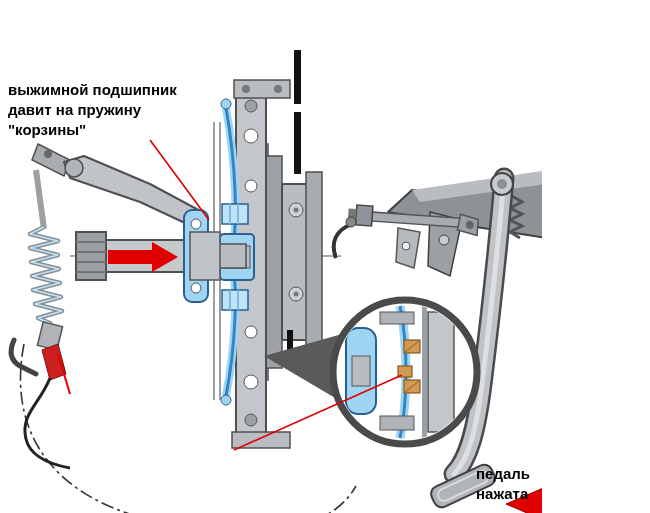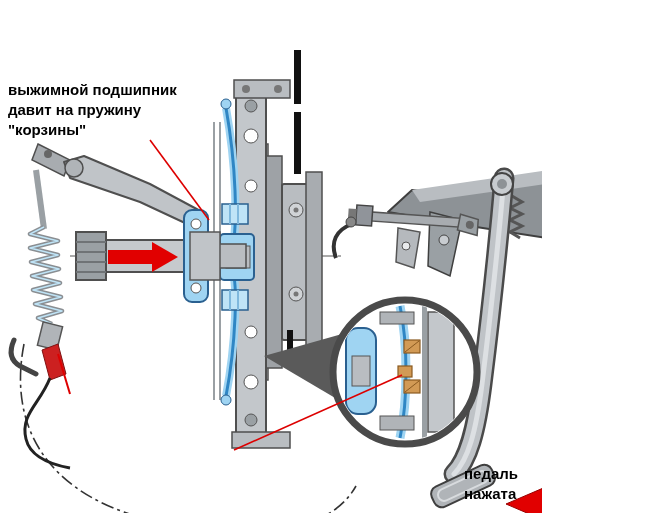--- a/index.html
+++ b/index.html
@@ -7,21 +7,21 @@
     position:relative;width:542px;height:513px;background:#fff;
     font-family:"Liberation Sans",sans-serif;overflow:hidden;margin-top:44px;
   }
   .stage svg{position:absolute;left:0;top:0;}
   .label{
     position:absolute;font-weight:700;font-size:15px;line-height:1.33;
     color:#000;white-space:pre-line;
   }
   .label-release{left:8px;top:36px;}
   .label-disc{left:78px;top:402px;}
-  .label-pedal{left:464px;top:420px;}
+  .label-pedal{left:476px;top:420px;}
 </style>
 </head>
 <body>
 
 <div class="stage">
 
 <svg width="650" height="513" viewBox="0 0 650 513">
 
   <path d="M24,300 C6,392 56,468 196,484 C296,495 338,474 356,442" fill="none" stroke="#333" stroke-width="1.6" stroke-dasharray="13 4 3 4"></path>
   <line x1="70" y1="212" x2="342" y2="212" stroke="#555" stroke-width="1" stroke-dasharray="14 4 3 4"></line>

